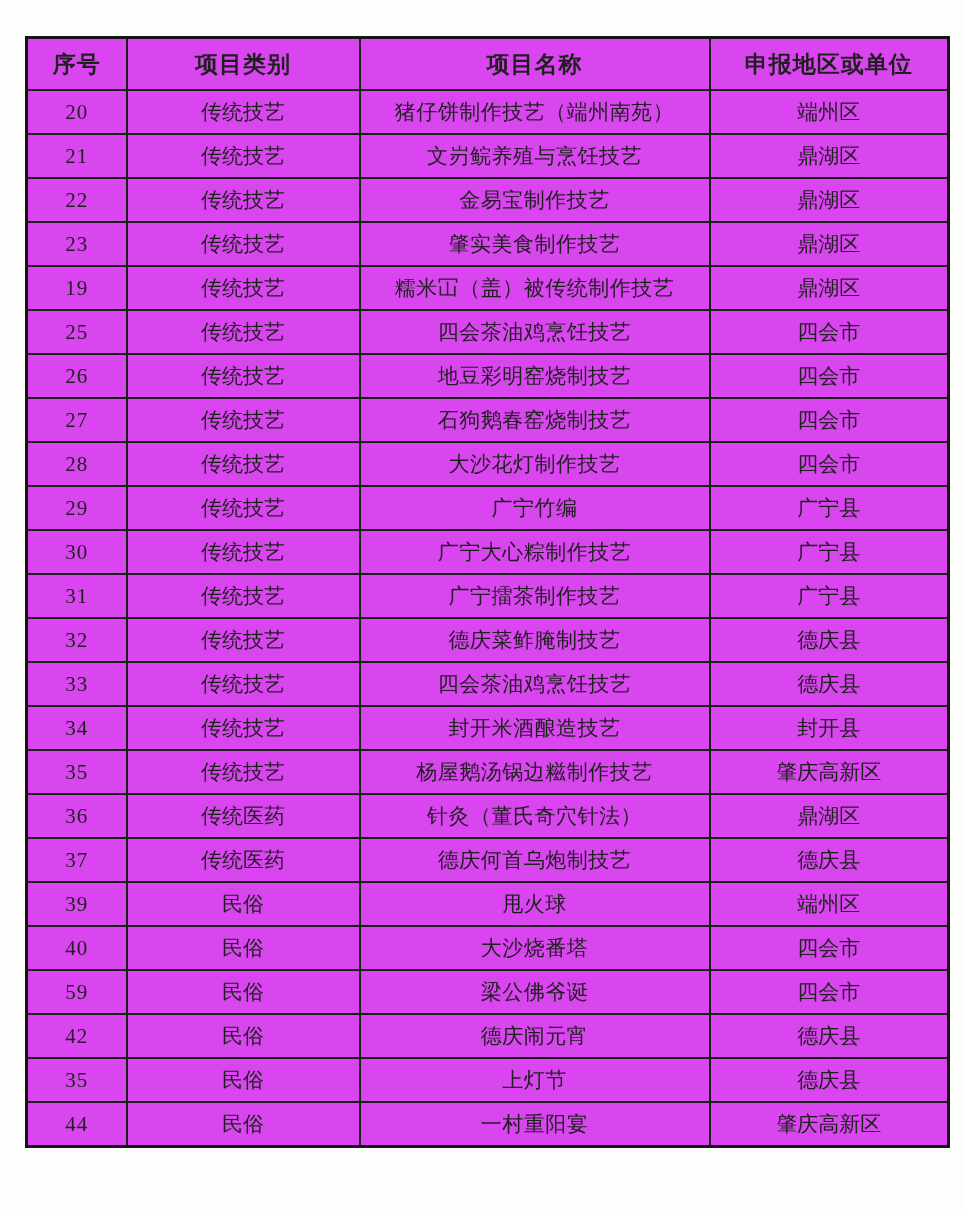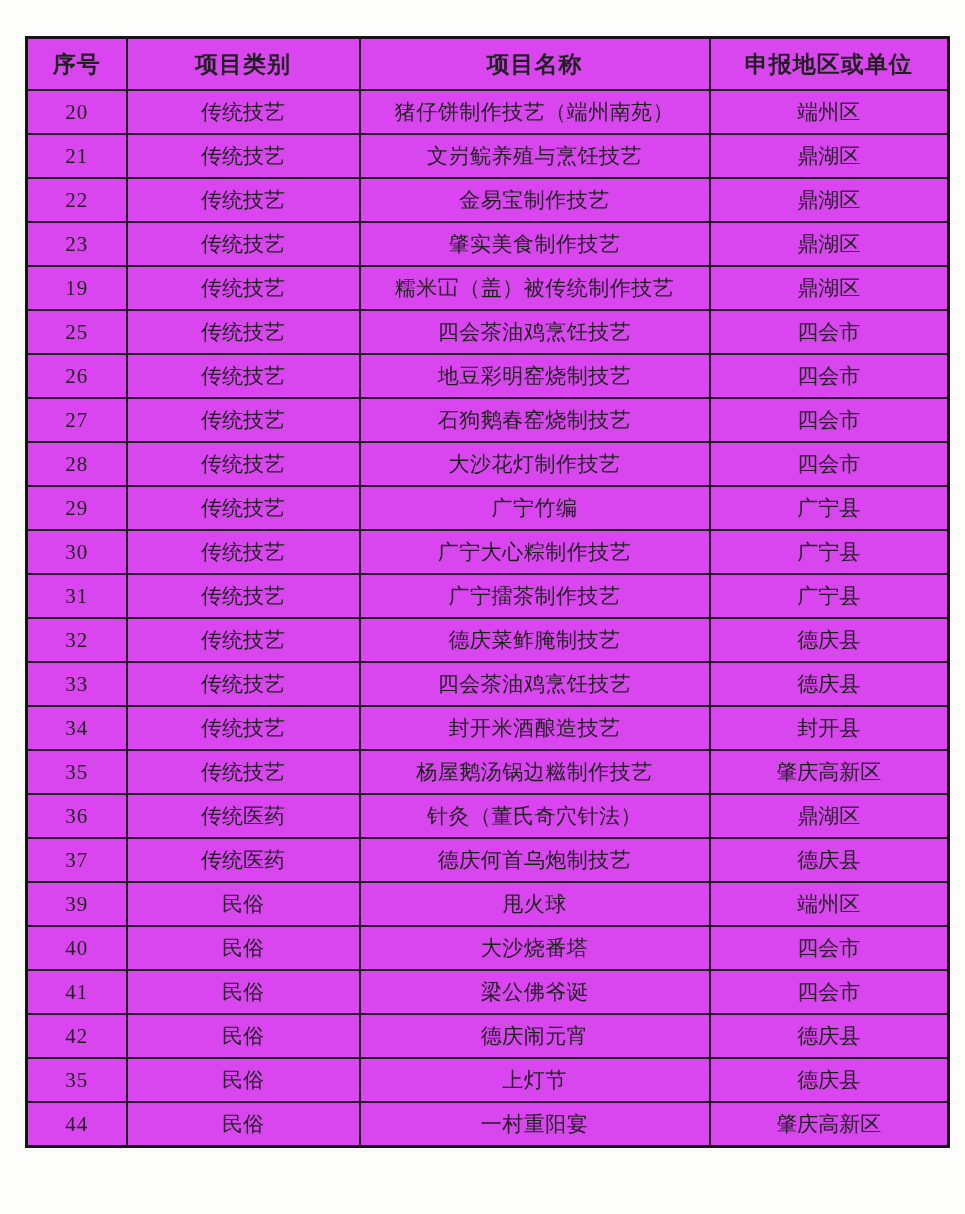--- a/index.html
+++ b/index.html
@@ -194,21 +194,21 @@
           <td class="cell-name">甩火球</td>
           <td class="cell-region">端州区</td>
         </tr>
         <tr>
           <td class="cell-no">40</td>
           <td class="cell-category">民俗</td>
           <td class="cell-name">大沙烧番塔</td>
           <td class="cell-region">四会市</td>
         </tr>
         <tr>
-          <td class="cell-no">41</td>
+          <td class="cell-no">59</td>
           <td class="cell-category">民俗</td>
           <td class="cell-name">梁公佛爷诞</td>
           <td class="cell-region">四会市</td>
         </tr>
         <tr>
           <td class="cell-no">42</td>
           <td class="cell-category">民俗</td>
           <td class="cell-name">德庆闹元宵</td>
           <td class="cell-region">德庆县</td>
         </tr>

